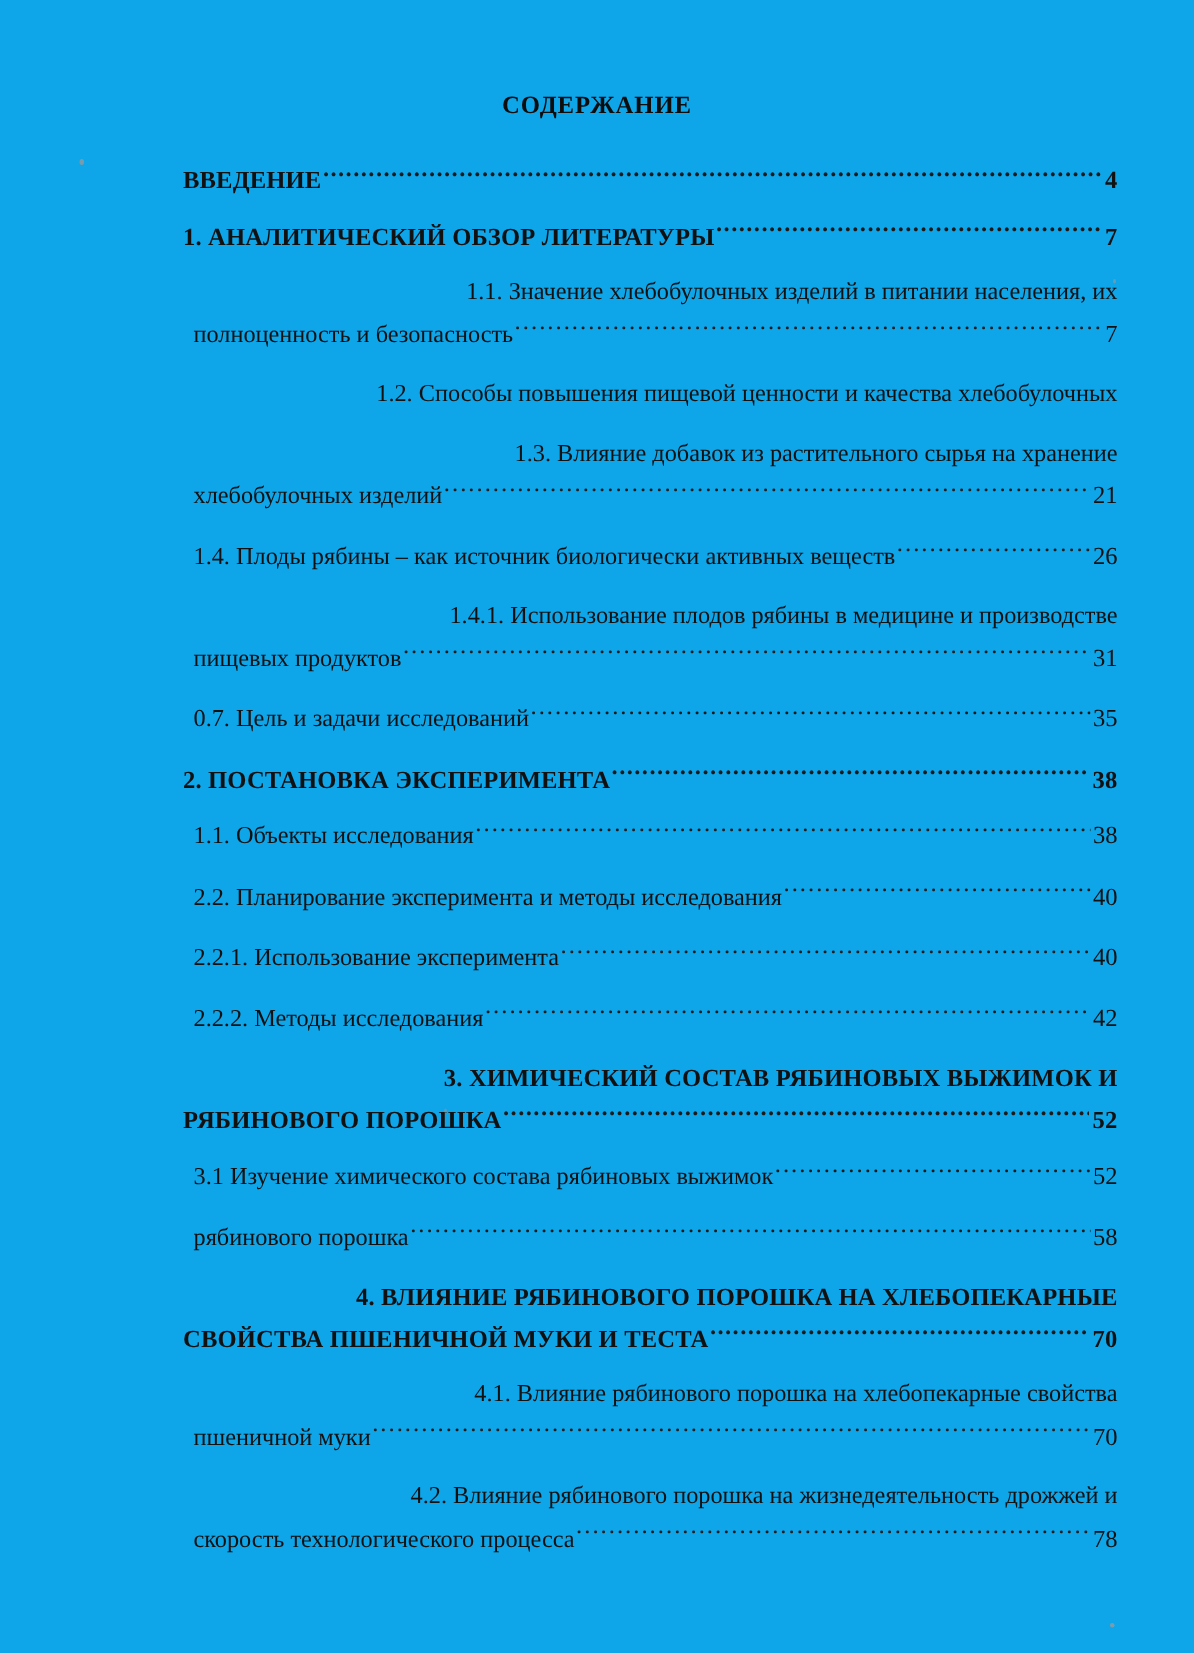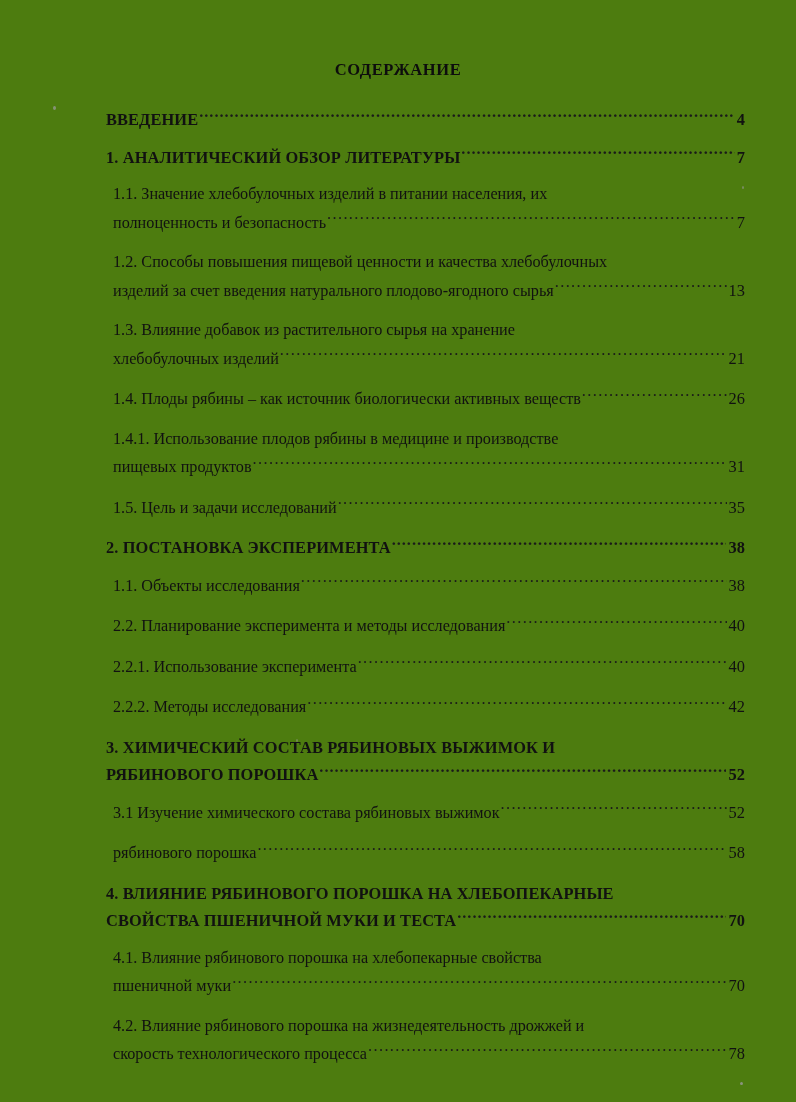--- a/index.html
+++ b/index.html
@@ -4,21 +4,21 @@
 <style>
   html, body {
     margin: 0;
     padding: 0;
     background: #ffffff;
   }
   .page {
     position: relative;
     width: 796px;
     height: 1102px;
-    background: #4d7c0f;
+    background: #0ea5e9;
     overflow: hidden;
     font-family: "Liberation Serif", "DejaVu Serif", serif;
     color: #111111;
   }
 
   
   .toc-title {
     position: absolute;
     top: 60px;
     left: 0;
@@ -35,20 +35,21 @@
     position: absolute;
     top: 106px;
     left: 0;
     width: 796px;
   }
 
   .entry {
     position: relative;
     padding: 0 51px 0 106px;   
     margin-bottom: 11px;
+    margin-left: 16px;
   }
   .entry.level-2 {
     padding-left: 113px;
     margin-bottom: 12px;
   }
   .entry.level-1 {
     margin-bottom: 10px;
   }
 
   .line {
@@ -101,20 +102,21 @@
     padding-left: 1px;
   }
   .entry.level-1 .pageno {
     font-weight: bold;
   }
 
   
   .line.plain {
     display: block;
     white-space: nowrap;
+    text-align: right;
   }
 
   
   .speckle {
     position: absolute;
     background: #9a9a9a;
     border-radius: 50%;
   }
   .speckle.s1 { left: 53px;  top: 106px; width: 3px; height: 4px; opacity: .75; }
   .speckle.s2 { left: 742px; top: 186px; width: 2px; height: 3px; opacity: .6; }
@@ -146,25 +148,20 @@
       <div class="entry level-2">
         <div class="line plain"><span class="txt">1.1. Значение хлебобулочных изделий в питании населения, их</span></div>
         <div class="line">
           <span class="txt">полноценность и безопасность </span>
           <span class="leader"></span>
           <span class="pageno">7</span>
         </div>
       </div>
       <div class="entry level-2">
         <div class="line plain"><span class="txt">1.2. Способы повышения пищевой ценности и качества хлебобулочных</span></div>
-        <div class="line">
-          <span class="txt">изделий за счет введения натурального плодово-ягодного сырья </span>
-          <span class="leader"></span>
-          <span class="pageno">13</span>
-        </div>
       </div>
       <div class="entry level-2">
         <div class="line plain"><span class="txt">1.3. Влияние добавок из растительного сырья на хранение</span></div>
         <div class="line">
           <span class="txt">хлебобулочных изделий</span>
           <span class="leader"></span>
           <span class="pageno">21</span>
         </div>
       </div>
       <div class="entry level-2">
@@ -177,21 +174,21 @@
       <div class="entry level-2">
         <div class="line plain"><span class="txt">1.4.1. Использование плодов рябины в медицине  и производстве</span></div>
         <div class="line">
           <span class="txt">пищевых продуктов</span>
           <span class="leader"></span>
           <span class="pageno">31</span>
         </div>
       </div>
       <div class="entry level-2">
         <div class="line">
-          <span class="txt">1.5. Цель и задачи исследований</span>
+          <span class="txt">0.7. Цель и задачи исследований</span>
           <span class="leader"></span>
           <span class="pageno">35</span>
         </div>
       </div>
       <div class="entry level-1">
         <div class="line">
           <span class="txt">2. ПОСТАНОВКА ЭКСПЕРИМЕНТА</span>
           <span class="leader"></span>
           <span class="pageno">38</span>
         </div>

